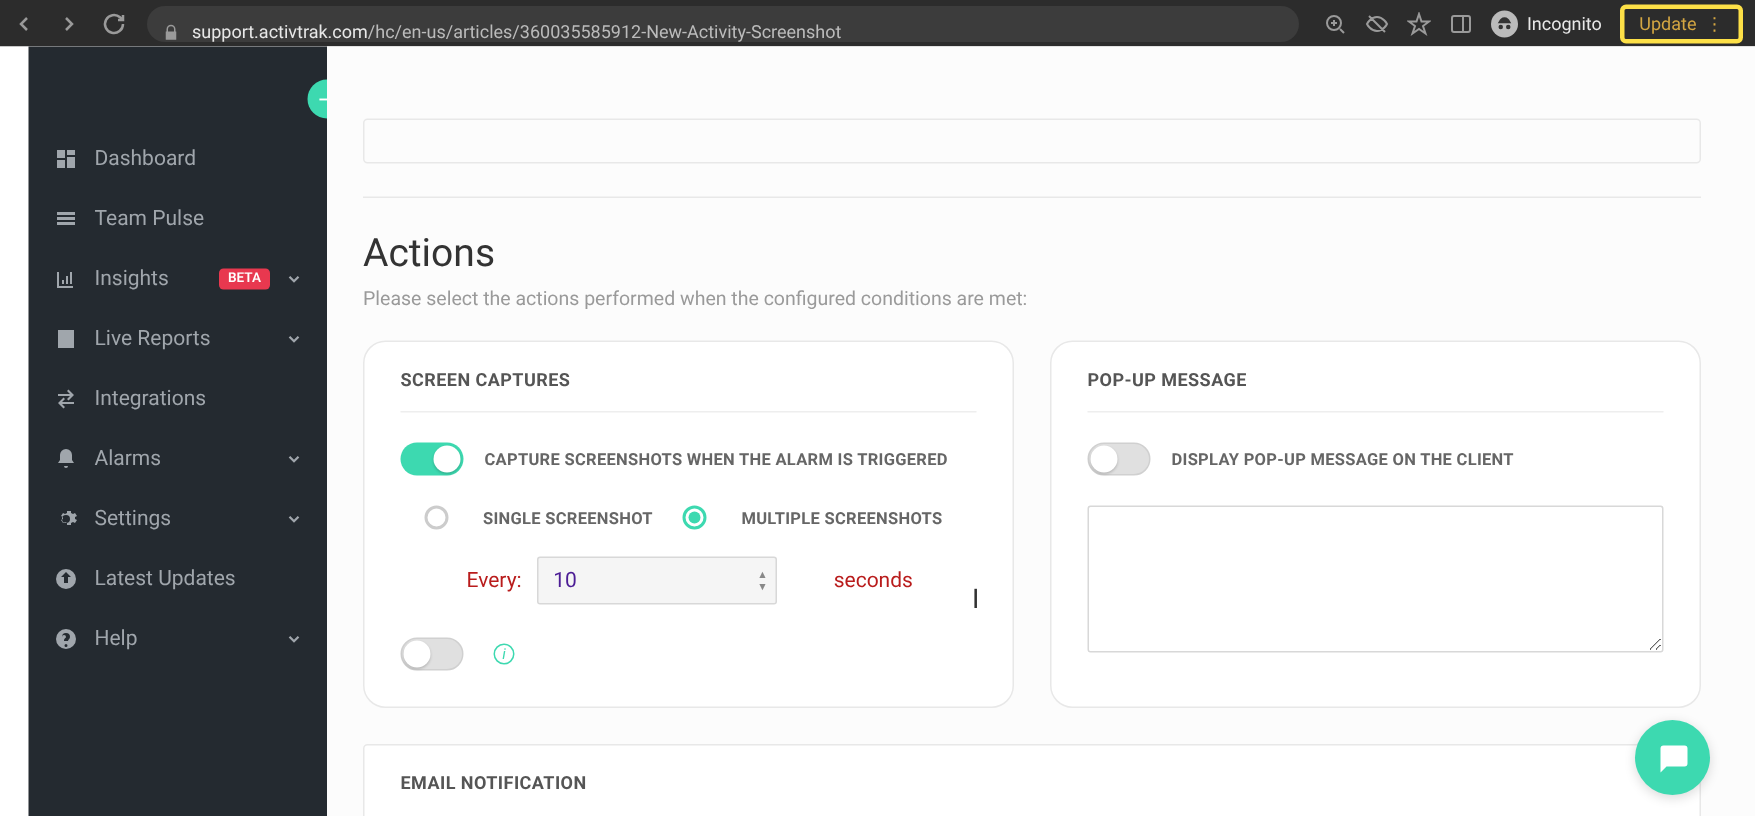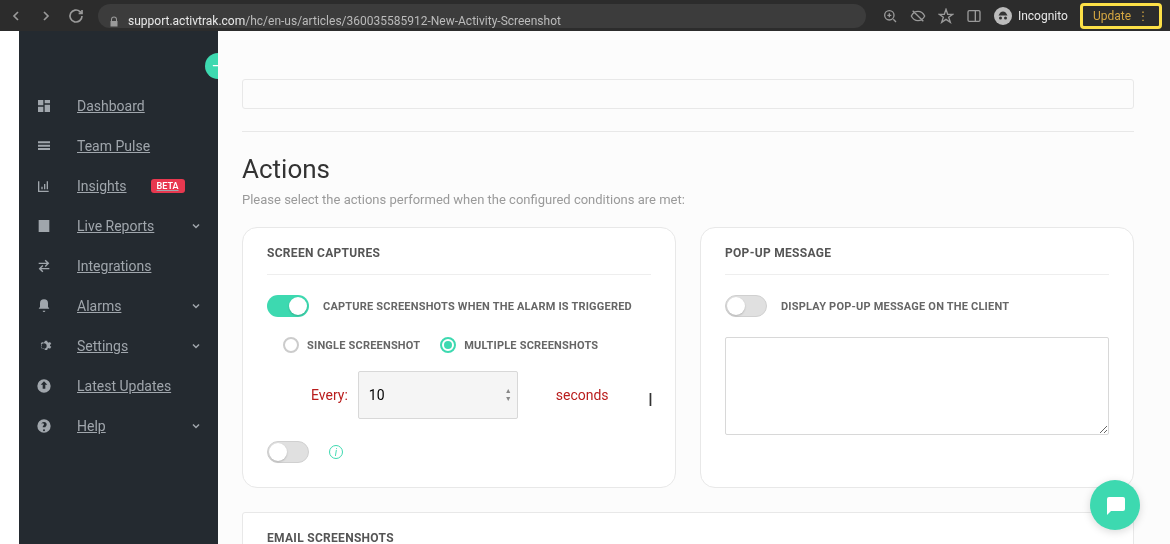--- a/index.html
+++ b/index.html
@@ -18,21 +18,21 @@
     .incognito-badge { display: flex; align-items: center; gap: 6px; color: #e8e8e8; font-size: 12px; }
     .incognito-icon { width: 18px; height: 18px; background: #bbb; border-radius: 50%; display: flex; align-items: center; justify-content: center; }
     .update-btn { border: 3px solid #fde047; color: #d4a642; background: transparent; border-radius: 4px; padding: 3px 10px; font-size: 12px; display: flex; align-items: center; gap: 6px; }
     .update-dots { color: #d4a642; }
     
     
     .app-container { display: flex; height: calc(100% - 31px); position: relative; background: #fff; }
     
     
     .sidebar { width: 199px; background: #242a30; height: 100%; position: relative; margin-left: 19px; padding-top: 55px; }
-    .sidebar-item { display: flex; align-items: center; padding: 11px 16px; color: #a0a6ac; font-size: 14px; gap: 24px; position: relative; cursor: pointer; text-decoration: underline; }
+    .sidebar-item { display: flex; align-items: center; padding: 11px 16px; color: #a0a6ac; font-size: 14px; gap: 10px; position: relative; cursor: pointer; }
     .sidebar-icon { width: 18px; height: 18px; display: flex; align-items: center; justify-content: center; flex-shrink: 0; }
     .sidebar-icon svg { width: 16px; height: 16px; fill: currentColor; }
     .sidebar-label { flex: 1; }
     .sidebar-chevron { width: 12px; height: 12px; }
     .beta-badge { background: #e8384f; color: #fff; font-size: 9px; padding: 2px 6px; border-radius: 3px; font-weight: 600; }
     .collapse-badge { position: absolute; right: -13px; top: 22px; width: 26px; height: 26px; background: #3dd9b0; border-radius: 50%; display: flex; align-items: center; justify-content: center; color: #fff; cursor: pointer; }
     
     
     .content { flex: 1; background: #fcfcfc; padding: 0 0 20px 24px; overflow: hidden; position: relative; }
     .placeholder-card { border: 1px solid #e8e8e8; border-radius: 3px; height: 30px; margin-right: 36px; margin-top: 0; margin-bottom: 0; }
@@ -48,29 +48,29 @@
     .toggle-row { display: flex; align-items: center; gap: 14px; margin-bottom: 20px; }
     .toggle { width: 42px; height: 22px; border-radius: 22px; position: relative; cursor: pointer; flex-shrink: 0; }
     .toggle.on { background: #3dd9b0; }
     .toggle.off { background: #e0e0e0; border: 1px solid #d0d0d0; }
     .toggle-knob { width: 18px; height: 18px; background: #fff; border-radius: 50%; position: absolute; top: 2px; box-shadow: 0 1px 2px rgba(0,0,0,0.2); }
     .toggle.on .toggle-knob { right: 2px; }
     .toggle.off .toggle-knob { left: 1px; top: 1px; }
     .toggle-label { font-size: 11px; font-weight: 700; color: #666; letter-spacing: 0.2px; }
     
     .radio-row { display: flex; gap: 20px; margin-left: 16px; margin-bottom: 18px; align-items: center; }
-    .radio-option { display: flex; align-items: center; gap: 8px; cursor: pointer; }
+    .radio-option { display: flex; align-items: center; gap: 23px; cursor: pointer; }
     .radio { width: 16px; height: 16px; border-radius: 50%; border: 2px solid #ccc; display: flex; align-items: center; justify-content: center; }
     .radio.selected { border-color: #3dd9b0; }
     .radio.selected::after { content: ''; width: 8px; height: 8px; background: #3dd9b0; border-radius: 50%; }
     .radio-label { font-size: 11px; font-weight: 700; color: #666; letter-spacing: 0.2px; }
     
     .every-row { display: flex; align-items: center; gap: 10px; margin-left: 16px; margin-bottom: 22px; }
     .every-label { font-size: 14px; color: #b91c1c; margin-left: 28px; }
-    .number-input { width: 160px; height: 48px; border: 1px solid #d8d8d8; background: #f5f5f5; padding: 0 10px; font-size: 14px; color: #000000; border-radius: 2px; position: relative; }
+    .number-input { width: 160px; height: 32px; border: 1px solid #d8d8d8; background: #f5f5f5; padding: 0 10px; font-size: 14px; color: #4c1d95; border-radius: 2px; position: relative; }
     .stepper-arrows { position: absolute; right: 6px; top: 50%; transform: translateY(-50%); display: flex; flex-direction: column; font-size: 7px; color: #888; gap: 0; }
     .input-wrapper { position: relative; display: inline-block; }
     
     .info-icon { width: 14px; height: 14px; border: 1.5px solid #3dd9b0; border-radius: 50%; display: inline-flex; align-items: center; justify-content: center; color: #3dd9b0; font-size: 10px; font-style: italic; margin-left: 6px; }
     
     .textarea { width: 100%; height: 98px; border: 1px solid #d8d8d8; border-radius: 2px; resize: both; }
     
     .bottom-card { border: 1px solid #e8e8e8; border-radius: 3px; background: #fff; padding: 18px 24px; margin-right: 36px; margin-top: 24px; }
     
     
@@ -299,21 +299,21 @@
               <div class="toggle-knob"></div>
             </div>
           <span class="toggle-label">DISPLAY POP-UP MESSAGE ON THE CLIENT</span>
         </div>
         
         <textarea class="textarea" style=""></textarea>
       </div>
     </div>
 
     <div class="bottom-card">
-      <div style="font-size:12px;font-weight:700;color:#555;letter-spacing:0.3px;">EMAIL SCREENSHOTS</div>
+      <div style="font-size:12px;font-weight:700;color:#555;letter-spacing:0.3px;">EMAIL NOTIFICATION</div>
     </div>
 
     <div class="cursor-beam">I</div>
 
     <div class="chat-fab">
       <svg viewBox="0 0 24 24">
           <path d="M4 4h16a2 2 0 012 2v10a2 2 0 01-2 2H8l-4 4V6a2 2 0 012-2z"></path>
         </svg>
     </div>
   </div>

